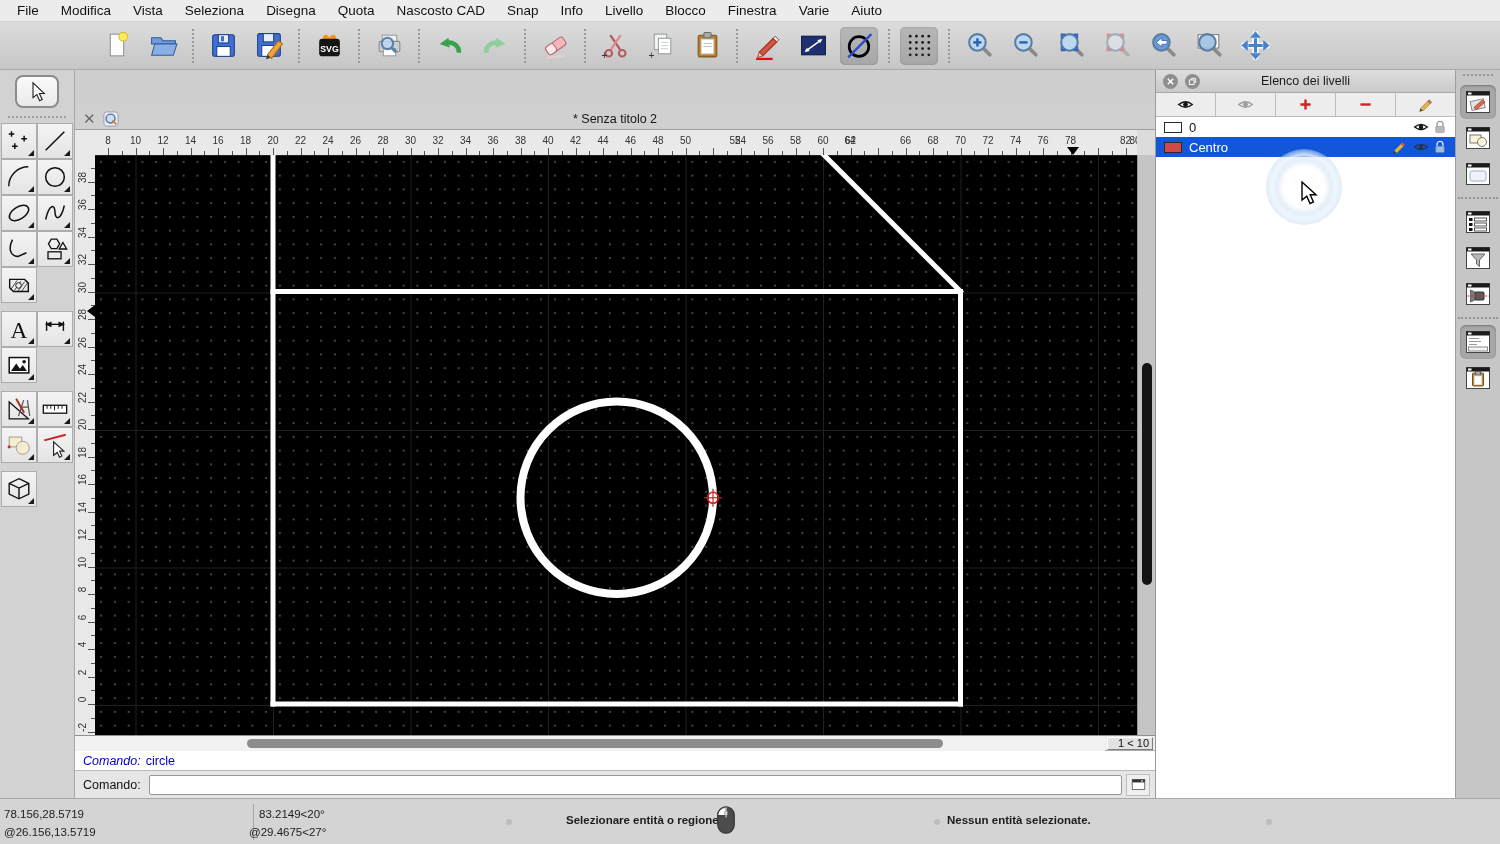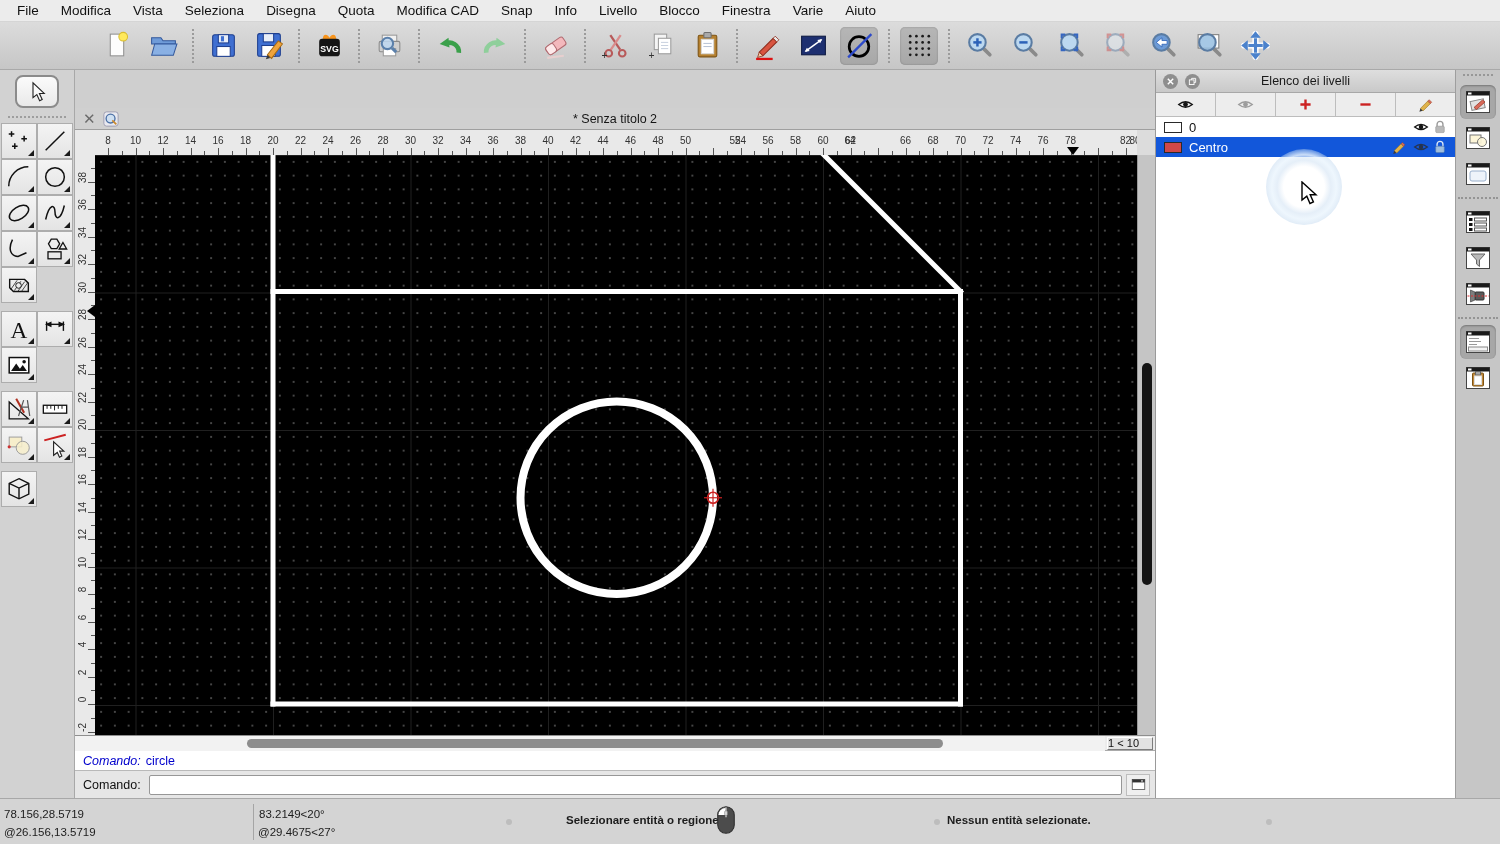--- a/index.html
+++ b/index.html
@@ -61,21 +61,21 @@
       linear-gradient(90deg, #202020 1px, transparent 1px),
       radial-gradient(circle, #454545 1px, transparent 1.4px);
     background-size:137.5px 137.5px, 137.5px 137.5px, 13.75px 13.75px;
     background-position:0 0, 40.5px 0, 13px 0; }
   .canvas svg { position:absolute; left:0; top:0; }
   .vscroll { width:18px; background:#c5c5c5; border-left:1px solid #9a9a9a; position:relative; }
   .vthumb { position:absolute; left:4px; width:10px; top:208px; height:222px; background:#141414; border-radius:5px; }
   .hscroll-row { height:15px; background:#ececec; border-top:1px solid #8f8f8f; display:flex; align-items:center; }
   .hscroll { flex:1; height:15px; position:relative; background:#f2f2f2; }
   .hthumb { position:absolute; left:172px; top:3px; width:696px; height:9px; background:#8d8d8d; border-radius:4.5px; }
-  .scale-box { width:46px; height:13px; margin:0 2px; background:#e2e2e2; border:1px solid; border-color:#ffffff #7d7d7d #7d7d7d #ffffff; font-size:11px; text-align:right; padding-right:13px; line-height:11px; color:#111; }
+  .scale-box { width:46px; height:13px; margin:0 2px; background:#e2e2e2; border:1px solid; border-color:#ffffff #7d7d7d #7d7d7d #ffffff; font-size:11px; text-align:right; padding-right:3px; line-height:11px; color:#111; }
   .cmd-history { height:20px; background:#fff; border-top:1px solid #aaa; font-size:12.5px; color:#0000cc; display:flex; align-items:center; padding-left:8px; }
   .ch-label { font-style:italic; margin-right:5px; }
   .cmd-row { height:28px; background:#e6e6e6; border-top:1px solid #b9b9b9; display:flex; align-items:center; padding:0 5px 0 8px; }
   .cmd-label { font-size:12.5px; color:#111; margin-right:8px; }
   .cmd-input { flex:1; height:20px; border:1px solid #979797; border-radius:2px; background:#fff; font-size:12px; padding:0 4px; outline:none; font-family:inherit; }
   .cmd-panelbtn { width:24px; height:22px; margin-left:4px; display:flex; align-items:center; justify-content:center; background:#efefef; border:1px solid #bdbdbd; }
   .cmd-panelbtn svg { width:17px; height:15px; }
 
   
   .layer-panel { width:300px; background:#fff; border-left:1px solid #9a9a9a; display:flex; flex-direction:column; }
@@ -123,21 +123,21 @@
 
 <div class="app">
 
   <div class="menubar" id="menubar">
       <span class="mitem">File</span>
       <span class="mitem">Modifica</span>
       <span class="mitem">Vista</span>
       <span class="mitem">Seleziona</span>
       <span class="mitem">Disegna</span>
       <span class="mitem">Quota</span>
-      <span class="mitem">Modifica CAD</span>
+      <span class="mitem">Nascosto CAD</span>
       <span class="mitem">Snap</span>
       <span class="mitem">Info</span>
       <span class="mitem">Livello</span>
       <span class="mitem">Blocco</span>
       <span class="mitem">Finestra</span>
       <span class="mitem">Varie</span>
       <span class="mitem">Aiuto</span>
     </div>
 
   <div class="toolbar" id="toolbar">
@@ -1037,21 +1037,21 @@
           </span>
         </div>
       </div>
   </div>
 
   <div class="statusbar">
     <span style="left:4px; top:9px">78.156,28.5719</span>
     <span style="left:4px; top:27px">@26.156,13.5719</span>
     <div class="sb-sep"></div>
     <span style="left:259px; top:9px">83.2149&lt;20°</span>
-    <span style="left:258px; top:27px">@29.4675&lt;27°</span>
+    <span style="left:249px; top:27px">@29.4675&lt;27°</span>
     <div class="sb-dot" style="left:506px; top:20px"></div>
     <span class="sb-strong" style="left:566px; top:15px">Selezionare entità o regione</span>
     <span class="sb-mouse" id="mouseicon">
         <svg viewBox="0 0 20 27">
           <rect x="2.5" y="1.5" width="15" height="24" rx="7.5" fill="#4c4c4c" stroke="#2e2e2e"></rect>
           <path d="M10 2 a7.5 7.5 0 0 0 -7.5 7.5 h7.5z" fill="#fff" stroke="#2e2e2e" stroke-width="0.8"></path>
           <line x1="10" y1="2" x2="10" y2="11" stroke="#e6e6e6"></line>
           <rect x="8.8" y="5" width="2.4" height="4.5" rx="1.2" fill="#dedede" stroke="#888" stroke-width="0.6"></rect>
         </svg>
       </span>

